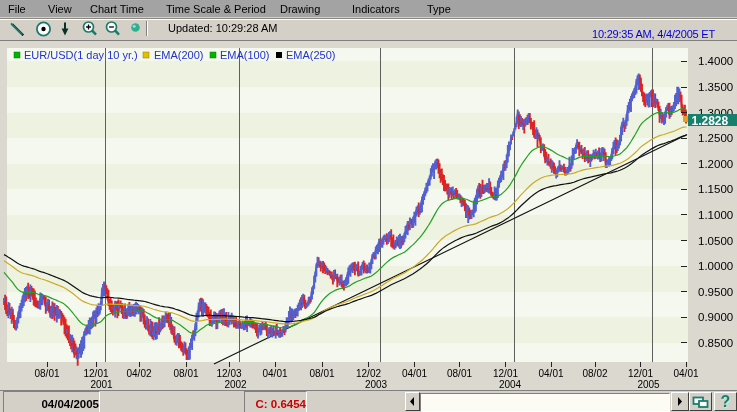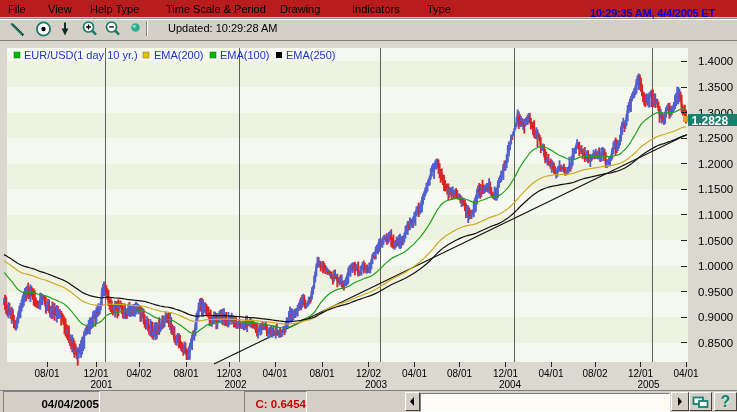--- a/index.html
+++ b/index.html
@@ -1,35 +1,35 @@
 <!DOCTYPE html>
 <html><head><meta charset="utf-8"><style>
 html,body{margin:0;padding:0}
 body{width:737px;height:412px;position:relative;background:#d4d0c8;font-family:"Liberation Sans",sans-serif;overflow:hidden}
-.menu{position:absolute;left:0;top:0;width:737px;height:17px;background:#b91c1c}
+.menu{position:absolute;left:0;top:0;width:737px;height:17px;background:#a3a3a3}
 .menu span{position:absolute;top:3px;font-size:11px;color:#000}
 .mline1{position:absolute;left:0;top:18px;width:737px;height:1px;background:#8a887f}
 .mline2{position:absolute;left:0;top:19px;width:737px;height:1px;background:#ffffff}
 .toolbar{position:absolute;left:0;top:20px;width:737px;height:20px;background:#d4d0c8}
 .tbshadow{position:absolute;left:0;top:40px;width:737px;height:1px;background:#808080}
 .upd{position:absolute;left:168px;top:22px;font-size:11px;color:#000}
-.ny{position:absolute;top:7px;right:22px;font-size:11px;font-weight:bold;color:#0000dd;letter-spacing:-0.2px}
+.ny{position:absolute;top:28px;right:22px;font-size:11px;font-weight:normal;color:#0000dd;letter-spacing:-0.2px}
 .sep{position:absolute;left:146px;top:21px;width:1px;height:15px;background:#808080}
 .sep2{position:absolute;left:147px;top:21px;width:1px;height:15px;background:#fff}
 .status{position:absolute;left:0;top:391px;width:737px;height:21px;background:#d4d0c8}
 .stline{position:absolute;left:0;top:390px;width:737px;height:1px;background:#808080}
 .cell{position:absolute;top:0;height:15px;border-top:1px solid #808080;border-left:1px solid #808080;border-bottom:1px solid #fff;border-right:1px solid #fff;text-align:right;font-size:11.5px;font-weight:bold;color:#000;padding-top:6px}
 .btn{position:absolute;top:1px;height:17px;background:#d4d0c8;border-top:1px solid #fff;border-left:1px solid #fff;border-bottom:1px solid #404040;border-right:1px solid #404040}
 .track{position:absolute;left:420px;top:2px;width:248px;height:17px;background:#fcfbf4;border-top:1px solid #808080;border-left:1px solid #808080;border-bottom:1px solid #fff;border-right:1px solid #fff}
 </style></head>
 <body>
 <div class="menu">
 <span style="left:8px">File</span>
     <span style="left:48px">View</span>
-    <span style="left:90px">Help Type</span>
+    <span style="left:90px">Chart Time</span>
     <span style="left:166px">Time Scale &amp; Period</span>
     <span style="left:280px">Drawing</span>
     <span style="left:352px">Indicators</span>
     <span style="left:427px">Type</span>
 </div>
 <div class="mline1"></div>
 <div class="mline2"></div>
 <div class="toolbar"></div>
 <svg width="160" height="20" viewBox="0 0 160 20" style="position:absolute;left:0;top:20px">
   <line x1="12.2" y1="4.2" x2="23.2" y2="15.2" stroke="#000" stroke-width="2.2"></line>

